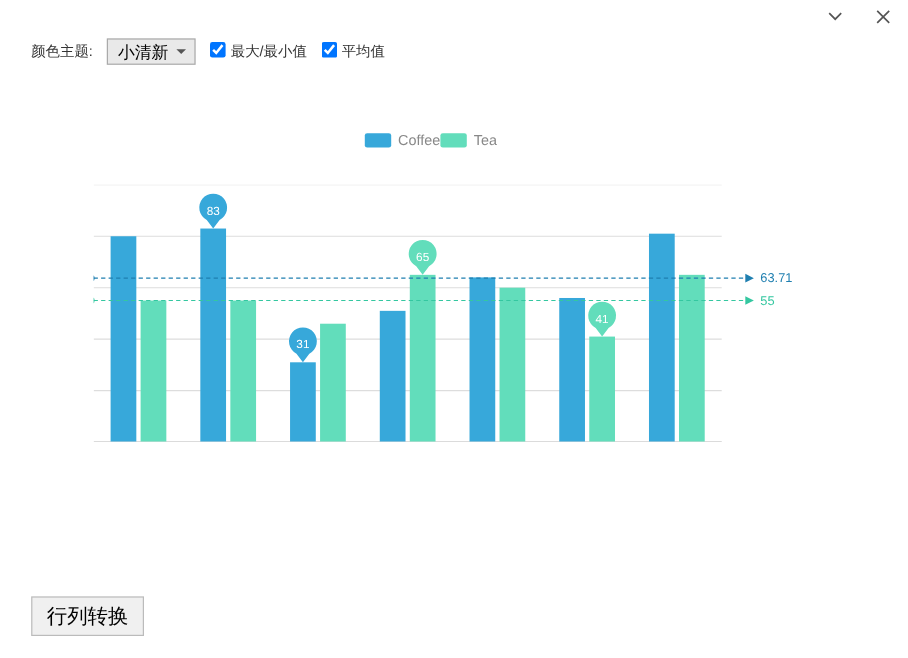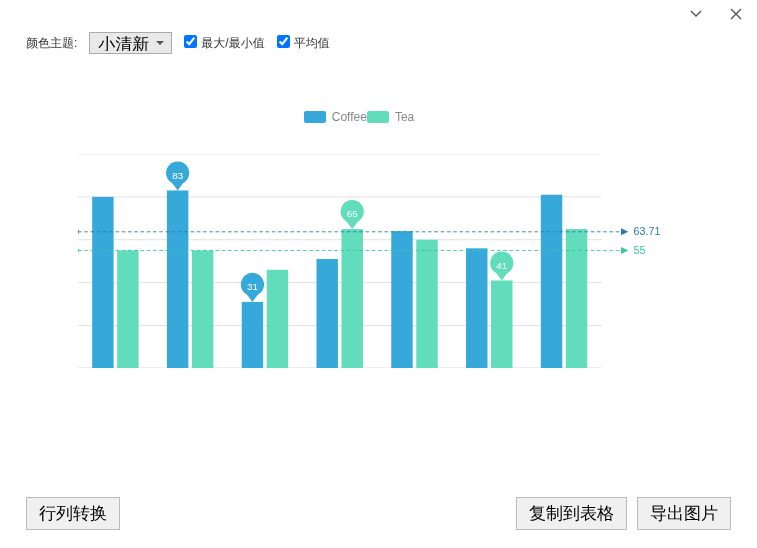--- a/index.html
+++ b/index.html
@@ -1,21 +1,21 @@
 <!DOCTYPE html>
 <html><head>
 <meta charset="utf-8">
 <style>
   html,body{margin:0;padding:0;font-family:"Microsoft YaHei","Segoe UI",Arial,sans-serif;font-size:12px;color:#333;background:#fff}
   .win{width:757px;height:548px;position:relative;box-sizing:border-box}
   .titlebar{height:28px;display:flex;justify-content:flex-end;align-items:center;padding-right:8px;gap:14px}
   .titlebar .ico{width:26px;height:26px;display:flex;align-items:center;justify-content:center;color:#555;cursor:pointer}
   .toolbar{display:flex;align-items:center;gap:12px;padding:4px 26px 0 26px}
   .lbl{color:#333}
-  .sel{appearance:none;border:1px solid #aaa;background:#e9e9e9;padding:2px 22px 2px 8px;font-size:17px;height:22px;position:relative}
+  .sel{appearance:none;border:1px solid #aaa;background:#e9e9e9;padding:2px 22px 2px 8px;font-size:14px;height:22px;position:relative}
   .sel-wrap{position:relative;display:inline-block}
   .sel-wrap::after{content:"";position:absolute;right:8px;top:9px;border:4px solid transparent;border-top-color:#555;pointer-events:none}
   .chk{display:flex;align-items:flex-start;gap:4px;cursor:pointer}
   .chk input{width:13px;height:13px;margin:0}
   .chart{position:absolute;left:54px;top:110px;width:610px;height:310px}
   .legend{position:absolute;left:0;right:0;top:0;display:flex;justify-content:center;align-items:center;color:#888}
   .lg{display:flex;align-items:center;gap:6px}
   .lg .sw{width:22px;height:12px;border-radius:2px}
   .plot{position:absolute;left:24px;top:44px;right:0;bottom:26px}
   .bar-c{fill:#37a8da}
@@ -133,18 +133,14 @@
         </g>
         <g class="pin">
           <path d="M474.4285714285714 141.60000000000002 L468.4285714285714 133.60000000000002 A13 13 0 1 1 480.4285714285714 133.60000000000002 Z" fill="#62ddbb"></path>
           <text x="474.4285714285714" y="128.60000000000002">41</text>
         </g>
       </svg>
   </div>
 
   <div class="footer">
     <button class="btn">行列转换</button>
-    <div class="rbtns">
-      <button class="btn">复制到表格</button>
-      <button class="btn">导出图片</button>
-    </div>
   </div>
 </div>
 
 </body></html>

